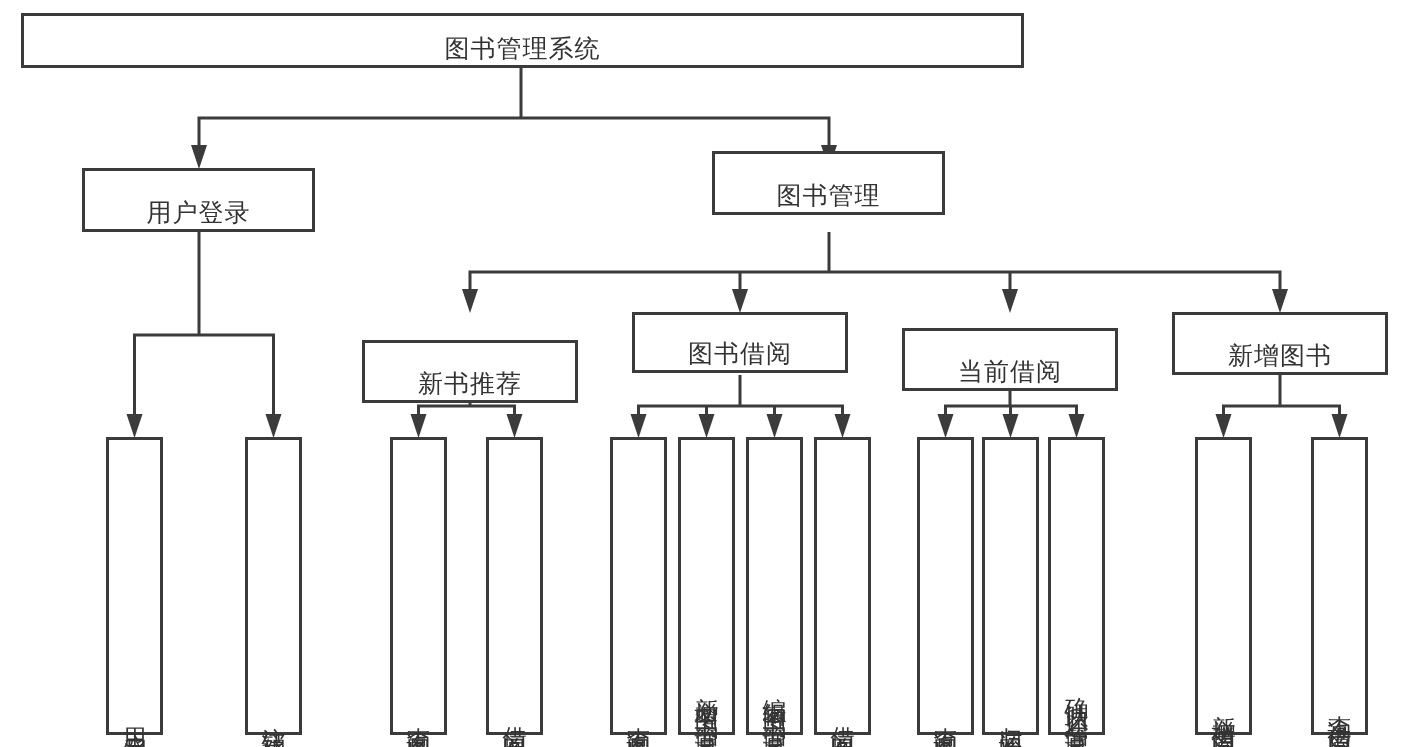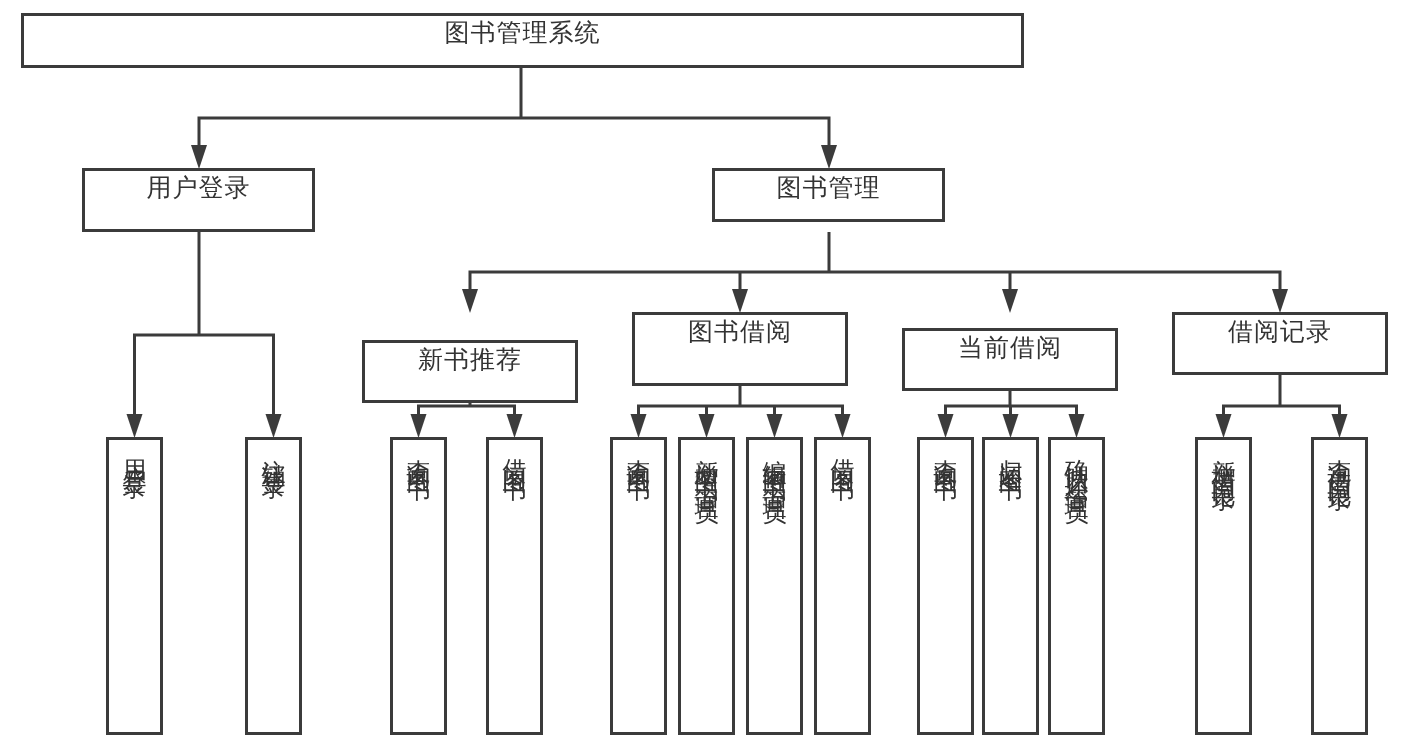--- a/index.html
+++ b/index.html
@@ -25,21 +25,21 @@
   .connectors .ar {
     fill: #3b3b3b;
     stroke: none;
   }
   .node {
     position: absolute;
     box-sizing: border-box;
     background: #ffffff;
     border: 3px solid #3b3b3b;
     display: flex;
-    align-items: flex-start;
+    align-items: flex-end;
     justify-content: center;
     z-index: 1;
     color: #333333;
   }
   .hnode span {
     font-size: 25px;
     letter-spacing: 1px;
     white-space: nowrap;
     color: #333333;
   }
@@ -125,35 +125,35 @@
     <polygon class="ar" points="1331.5,414 1347.5,414 1339.5,438"></polygon>
   </svg>
 
   <div class="node hnode" style="left:21px; top:13px; width:1003px; height:55px;">
     <span>图书管理系统</span>
   </div>
 
   <div class="node hnode" style="left:82px; top:168px; width:233px; height:64px;">
     <span>用户登录</span>
   </div>
-  <div class="node hnode" style="left:712px; top:168px; width:233px; height:54px;">
+  <div class="node hnode" style="left:712px; top:151px; width:233px; height:64px;">
     <span>图书管理</span>
   </div>
 
   <div class="node hnode" style="left:362px; top:312px; width:216px; height:63px;margin-top:28px;">
     <span>新书推荐</span>
   </div>
-  <div class="node hnode" style="left:632px; top:312px; width:216px; height:74px;">
+  <div class="node hnode" style="left:632px; top:312px; width:216px; height:61px;">
     <span>图书借阅</span>
   </div>
   <div class="node hnode" style="left:902px; top:328px; width:216px; height:63px;">
     <span>当前借阅</span>
   </div>
   <div class="node hnode" style="left:1172px; top:312px; width:216px; height:63px;">
-    <span>借阅记录</span>
+    <span>新增图书</span>
   </div>
 
   <div class="node vnode" style="left:106px;">
     <span>用户登录</span>
   </div>
   <div class="node vnode" style="left:245px;">
     <span>注销登录</span>
   </div>
 
   <div class="node vnode" style="left:390px;">

